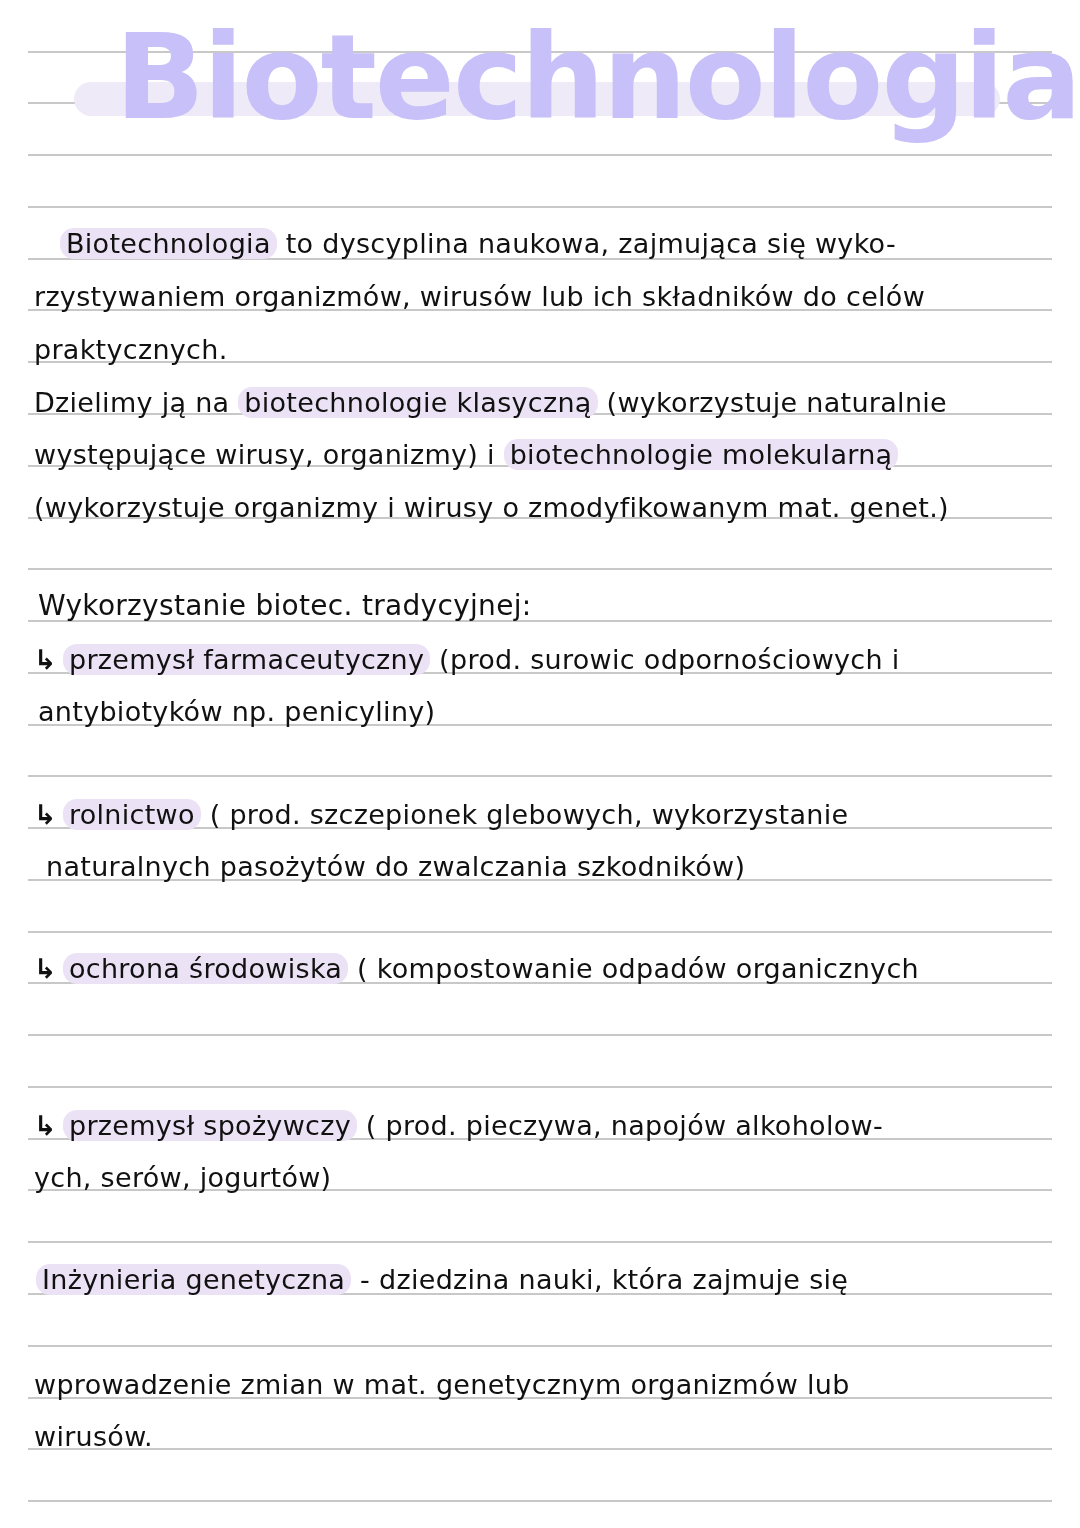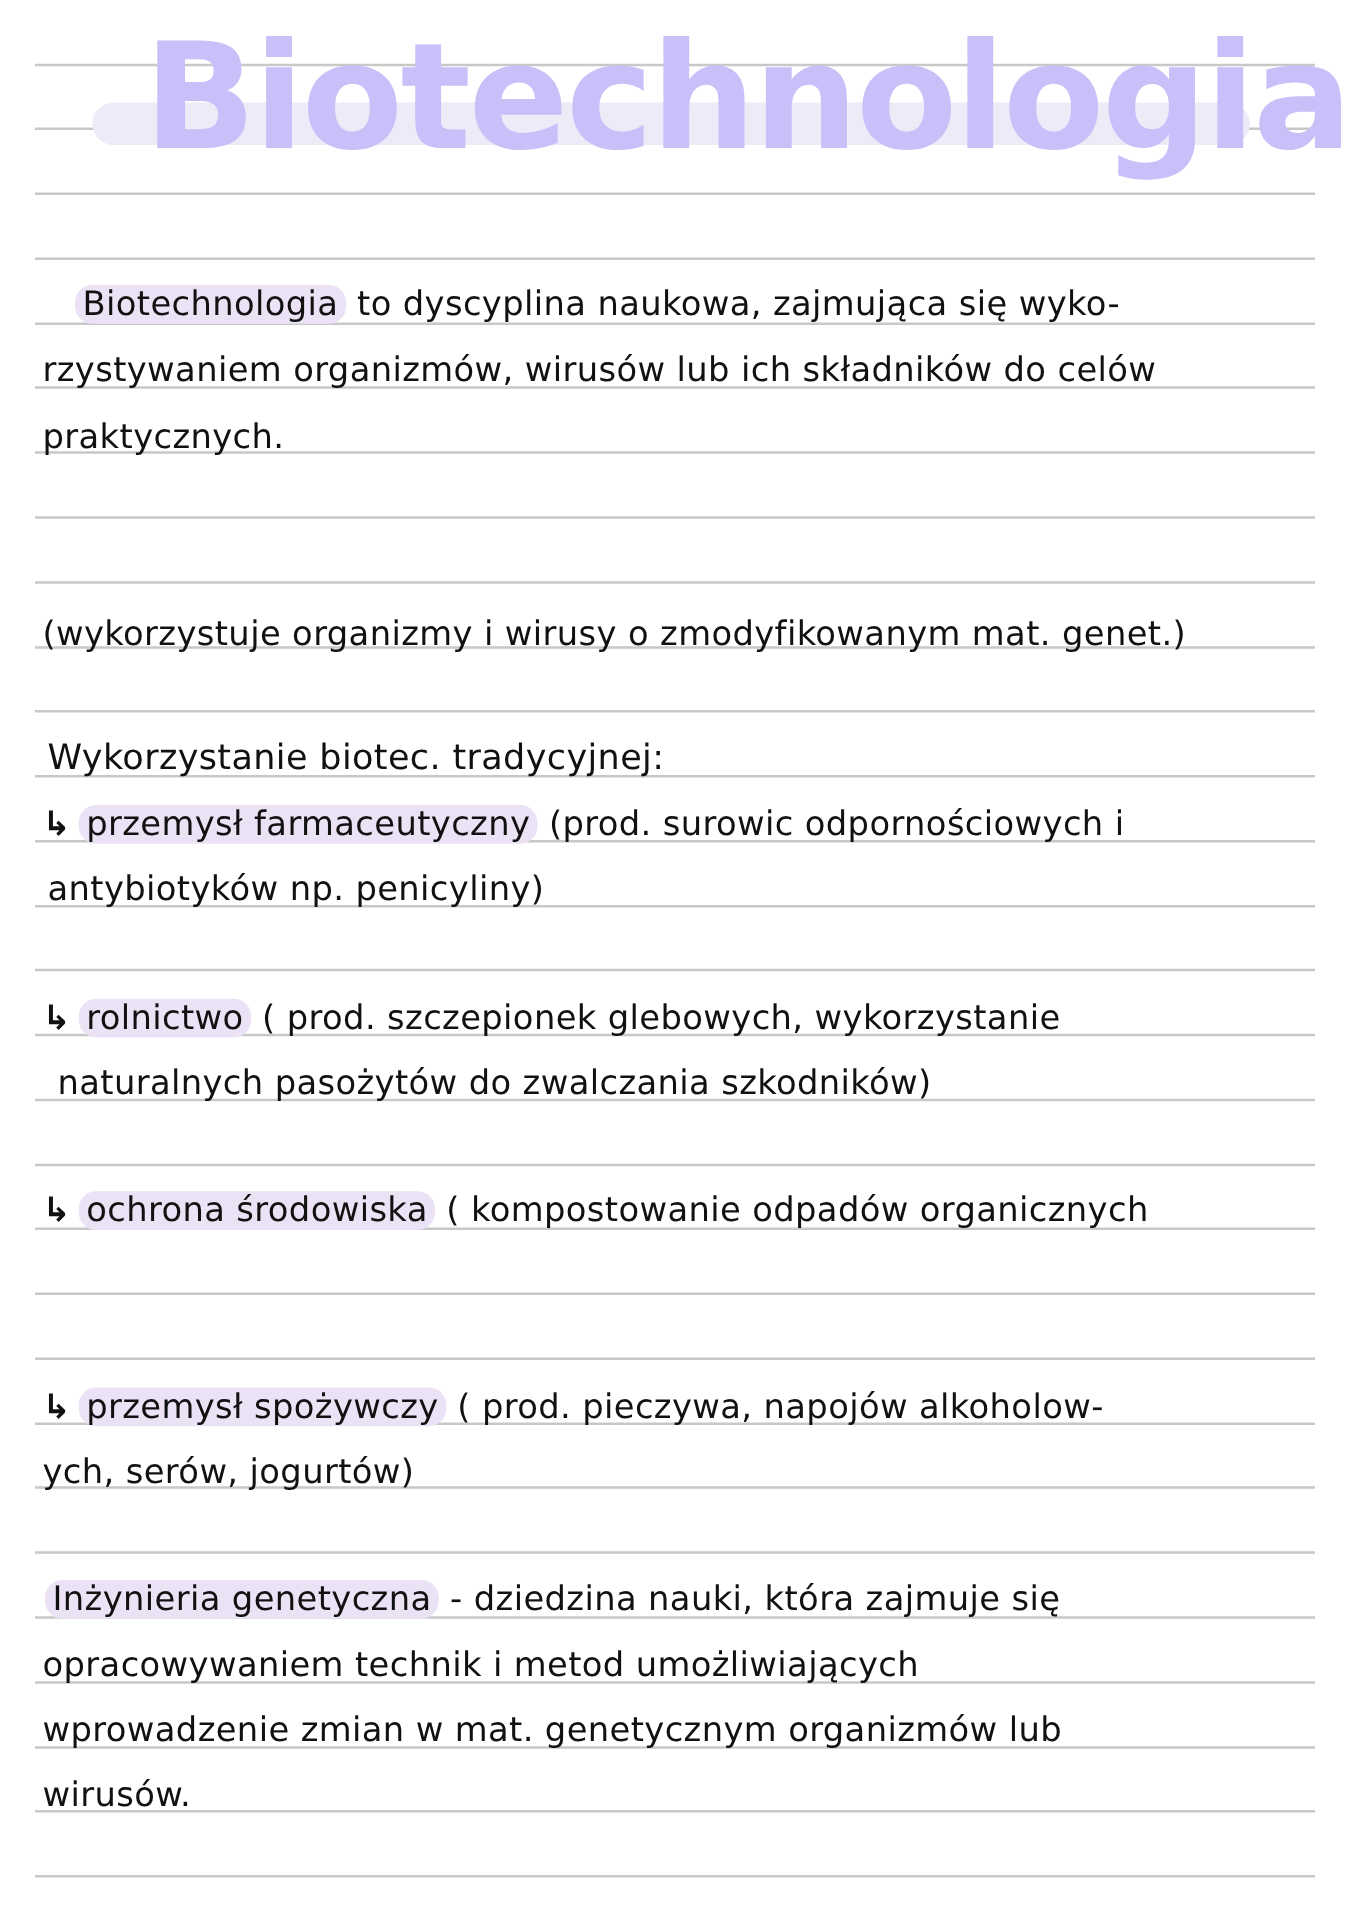--- a/index.html
+++ b/index.html
@@ -105,20 +105,26 @@
 
   <div class="title-highlight"></div>
   <div class="title">Biotechnologia</div>
 
   <div class="line" style="top:230px; left:60px;">
     <span class="hl">Biotechnologia</span><span> to dyscyplina naukowa, zajmująca się wyko-</span>
   </div>
   <div class="line" style="top:283px;">rzystywaniem organizmów, wirusów lub ich składników do celów</div>
   <div class="line" style="top:336px;">praktycznych.</div>
 
+  <div class="line" style="top:389px;">
+    <span>Dzielimy ją na </span><span class="hl">biotechnologie klasyczną</span><span> (wykorzystuje naturalnie</span>
+  </div>
+  <div class="line" style="top:441px;">
+    <span>występujące wirusy, organizmy) i </span><span class="hl">biotechnologie molekularną</span>
+  </div>
   <div class="line" style="top:494px;">(wykorzystuje organizmy i wirusy o zmodyfikowanym mat. genet.)</div>
 
   <div class="line" style="top:592px; left:38px; font-size:28px;">Wykorzystanie biotec. tradycyjnej:</div>
 
   <div class="line" style="top:646px;">
     <span class="arrow">↳</span><span class="hl">przemysł farmaceutyczny</span><span> (prod. surowic odpornościowych i</span>
   </div>
   <div class="line" style="top:698px; left:38px;">antybiotyków np. penicyliny)</div>
 
   <div class="line" style="top:801px;">
@@ -131,17 +137,16 @@
   </div>
 
   <div class="line" style="top:1112px;">
     <span class="arrow">↳</span><span class="hl">przemysł spożywczy</span><span> ( prod. pieczywa, napojów alkoholow-</span>
   </div>
   <div class="line" style="top:1164px;">ych, serów, jogurtów)</div>
 
   <div class="line" style="top:1266px; left:36px;">
     <span class="hl">Inżynieria genetyczna</span><span> - dziedzina nauki, która zajmuje się</span>
   </div>
-  <div class="line" style="top:1319px;">opracowywaniem technik i metod umożliwiających</div>
   <div class="line" style="top:1371px;">wprowadzenie zmian w mat. genetycznym organizmów lub</div>
   <div class="line" style="top:1423px;text-align:right;">wirusów.</div>
 
 </div>
 
 </body></html>

